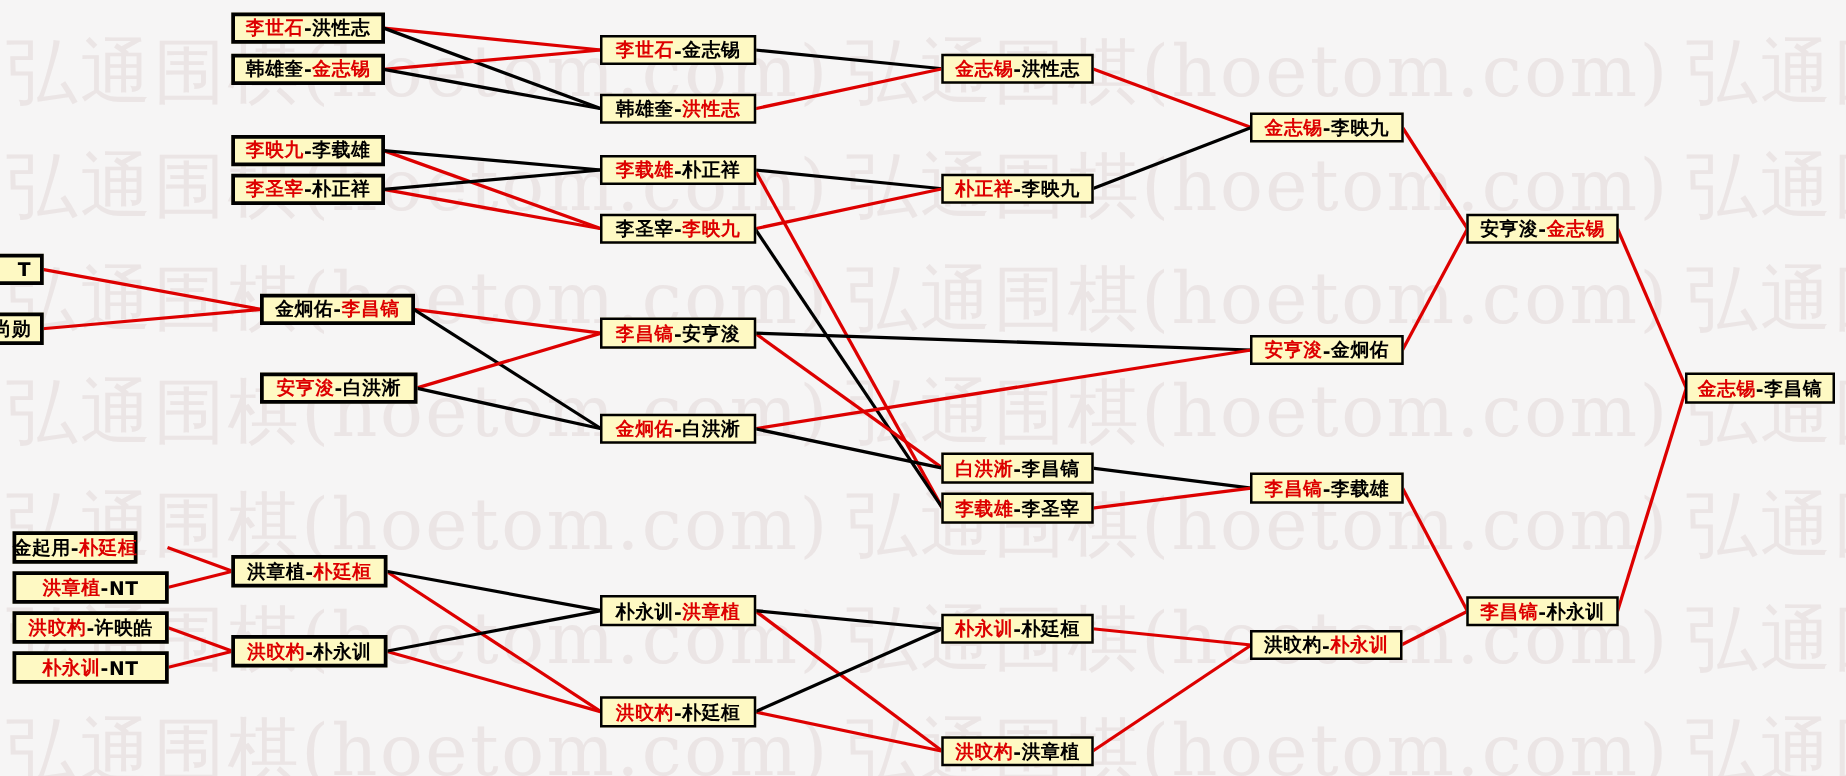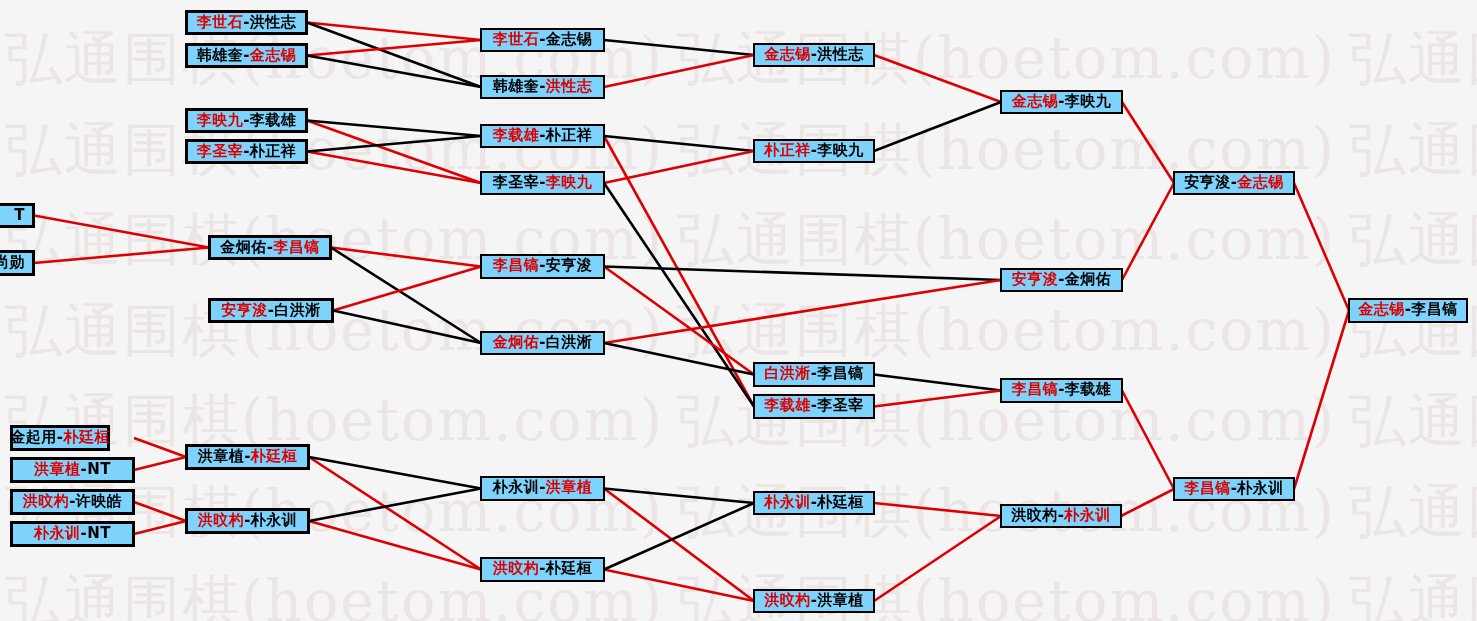--- a/index.html
+++ b/index.html
@@ -7,22 +7,22 @@
     position:relative;width:1477px;height:621px;overflow:hidden;
     background:#f6f5f5;font-family:"DejaVu Sans","Liberation Sans",sans-serif;
   }
   .wm-layer{position:absolute;left:0;top:0;width:100%;height:100%;z-index:0;}
   .wm-layer span{
     position:absolute;font-family:"DejaVu Serif","Liberation Serif",serif;
     font-size:57px;line-height:1;color:#ebe5e5;white-space:nowrap;letter-spacing:2px;
   }
   svg.wires{position:absolute;left:0;top:0;z-index:1;}
   .box{
-    position:absolute;z-index:2;background:#7dd3fc;border:2px solid #000;
-    box-sizing:border-box;display:flex;align-items:flex-start;justify-content:center;
+    position:absolute;z-index:2;background:#fef9c3;border:2px solid #000;
+    box-sizing:border-box;display:flex;align-items:flex-end;justify-content:center;
     font-size:15px;font-weight:700;color:#000;white-space:nowrap;letter-spacing:0.5px;
   }
   .box.bw3{border-width:3px;}
   .box .win{color:#dd0000;}
   .box.cut{justify-content:flex-end;padding-right:7px;}
 </style>
 </head>
 <body>
 
 <div class="stage">

